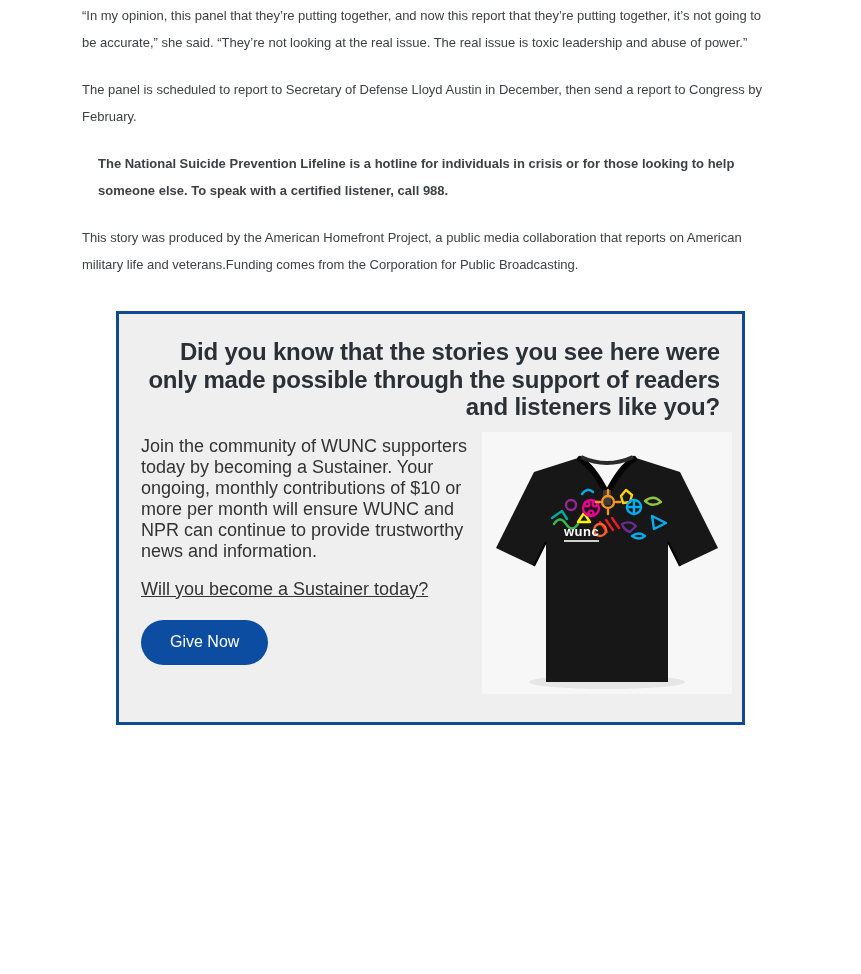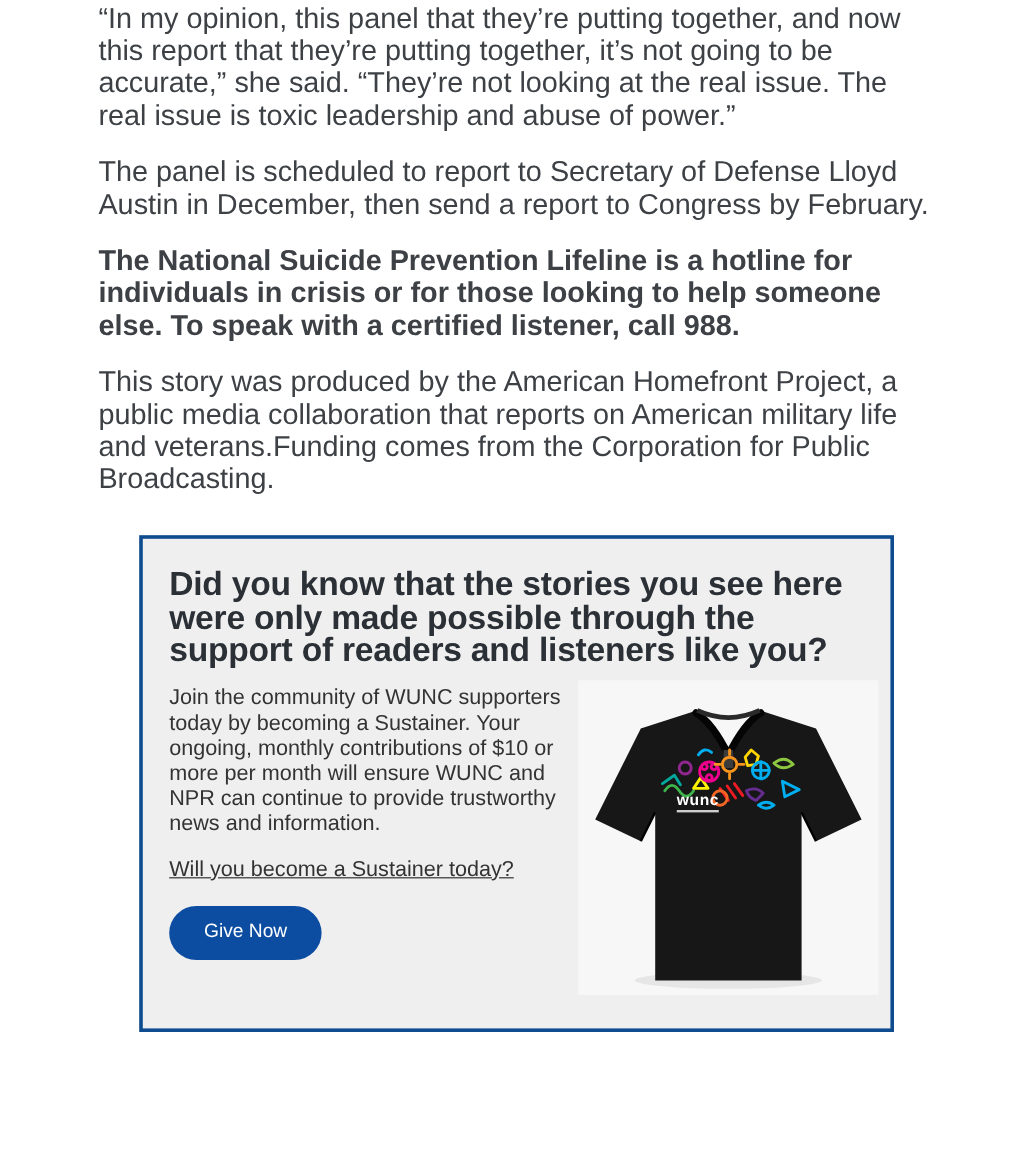--- a/index.html
+++ b/index.html
@@ -18,43 +18,44 @@
     min-height:974px;
     background:var(--page-bg);
     font-family:"Liberation Sans","DejaVu Sans",sans-serif;
     color:var(--article-text);
   }
   .article{
     padding:2px 82px 0 82px;
   }
   .article p{
     margin:0 0 20px 0;
-    font-size:24px;
+    font-size:13px;
     line-height:27px;
     color:var(--article-text);
   }
-  .article p.bold{font-weight:700;}
+  .article p.bold{font-weight:700;margin-left:16px;}
   .article p.italic{}
   .article p.copyright{margin-bottom:0;}
 
   .promo{
     width:629px;
     margin:33px auto 22px auto;
     border:3px solid var(--promo-border);
     background:var(--promo-bg);
     padding:24px 22px 22px 22px;
     overflow:hidden;
   }
   .promo-heading{
     margin:0 0 15px 0;
-    font-size:28px;
+    font-size:24px;
     line-height:27.5px;
     font-weight:700;
     color:var(--promo-heading);
     letter-spacing:-0.2px;
+    text-align:right;
   }
   .promo-media{
     float:right;
     width:250px;
     margin:-4px -12px 6px 10px;
     background:#f7f7f7;
   }
   .promo-media svg{display:block;width:100%;height:auto;}
   .promo-body p{
     margin:0 0 17px 0;

